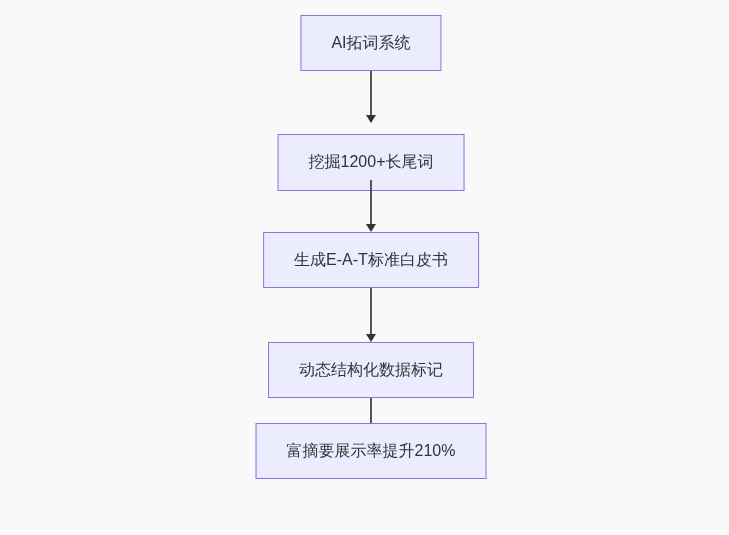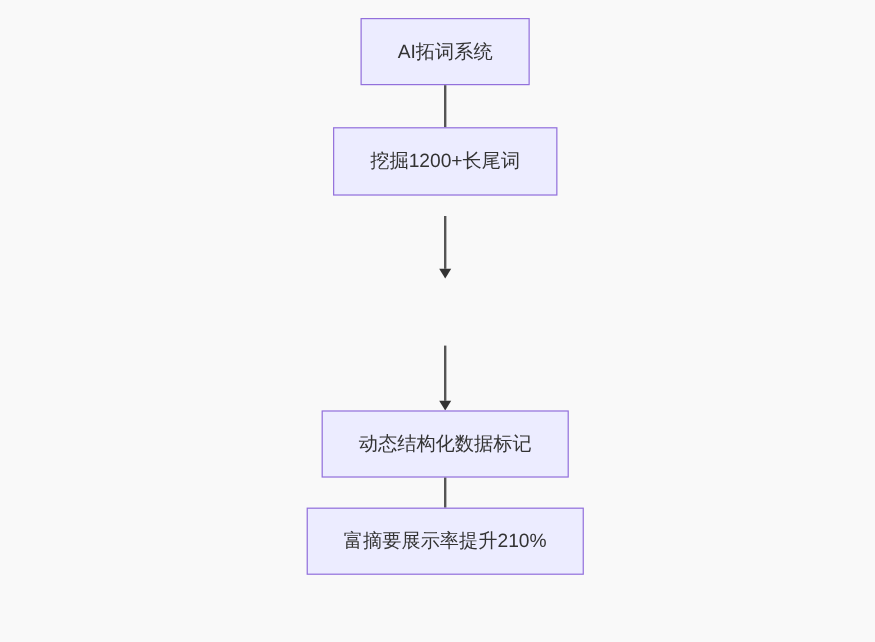--- a/index.html
+++ b/index.html
@@ -29,21 +29,21 @@
     display: flex;
     align-items: center;
     justify-content: center;
     white-space: nowrap;
     background: var(--node-fill, #ECECFF);
     border: 1px solid var(--node-border, #9370DB);
     color: var(--text-color, #333333);
     font-size: 16px;
   }
   .node-0 { top: 15px; }
-  .node-1 { top: 106px; height: 57px; }
+  .node-1 { top: 134px; height: 57px; }
   .node-2 { top: 232px; }
   .node-3 { top: 342px; }
   .node-4 { top: 423px; }
 
   .arrow {
     position: absolute;
     left: 371px;
     transform: translateX(-50%);
     width: 10px;
     display: flex;
@@ -83,20 +83,23 @@
 
   <div class="node node-1">
     <span>挖掘1200+长尾词</span>
   </div>
 
   <div class="arrow arrow-1">
     <div class="shaft"></div>
     <div class="head"></div>
   </div>
 
+  <div class="node node-2">
+    <span>生成E-A-T标准白皮书</span>
+  </div>
 
   <div class="arrow arrow-2">
     <div class="shaft"></div>
     <div class="head"></div>
   </div>
 
   <div class="node node-3">
     <span>动态结构化数据标记</span>
   </div>
 

